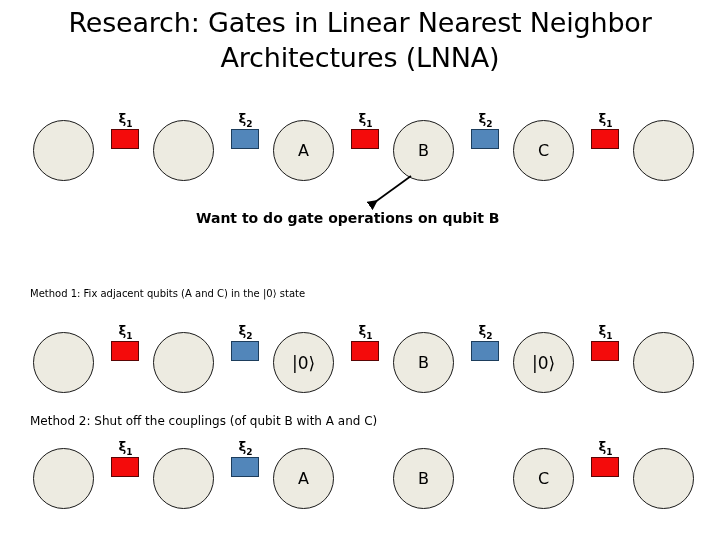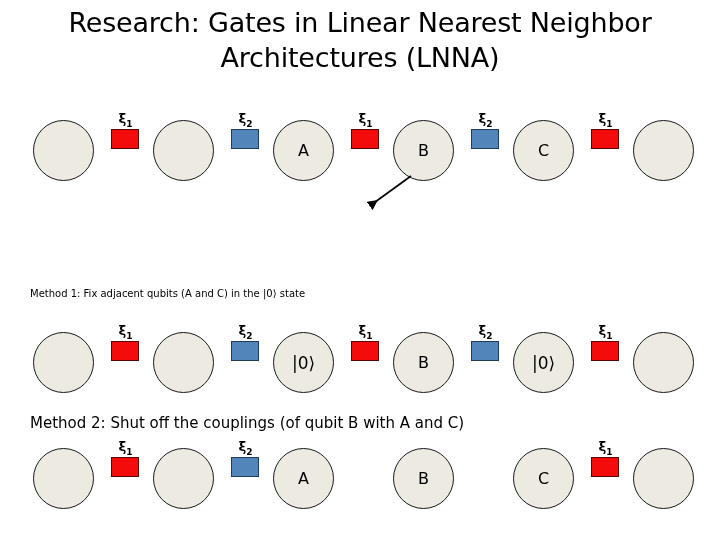--- a/index.html
+++ b/index.html
@@ -108,21 +108,21 @@
     font-weight: bold;
   }
   #method1-text {
     left: 30px;
     top: 288px;
     font-size: 10px;
   }
   #method2-text {
     left: 30px;
     top: 414px;
-    font-size: 15px;
+    font-size: 12px;
   }
 
   #arrow-svg {
     position: absolute;
     left: 355px;
     top: 165px;
     width: 75px;
     height: 50px;
   }
 </style>
@@ -170,20 +170,21 @@
 
   <svg id="arrow-svg" viewBox="0 0 75 50">
     <defs>
       <marker id="arrowhead" markerWidth="6" markerHeight="6" refX="5" refY="3" orient="auto">
         <path d="M6,0 L6,6 L0,3 z" fill="#000000"></path>
       </marker>
     </defs>
     <line x1="56" y1="11" x2="16" y2="40" stroke="#000000" stroke-width="1.7" marker-end="url(#arrowhead)"></line>
   </svg>
 
+  <div class="caption" id="caption-want">Want to do gate operations on qubit B</div>
 
   <div class="caption" id="method1-text">Method 1: Fix adjacent qubits (A and C) in the |0⟩ state</div>
 
   <div class="chain" id="chain-1" style="top: 332px;">
       <div class="qubit" style="left: 33px; top: 0px;"></div>
       <div class="qubit" style="left: 153px; top: 0px;"></div>
       <div class="qubit" style="left: 273px; top: 0px;">
         <span class="ket">|0⟩</span>
       </div>
       <div class="qubit" style="left: 393px; top: 0px;">

